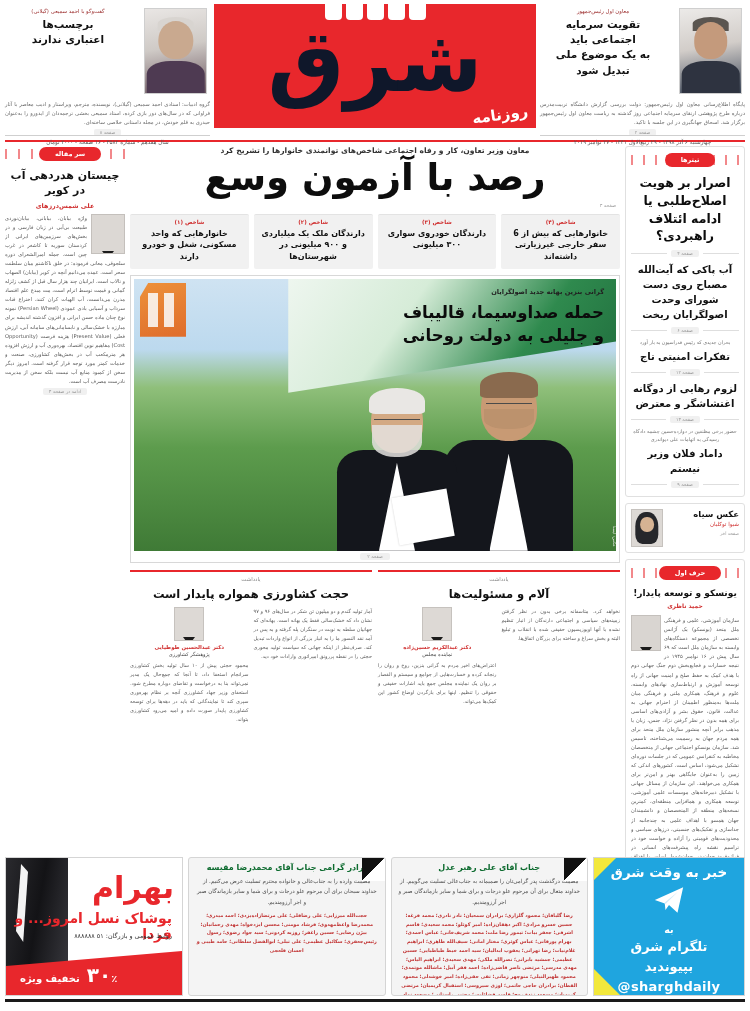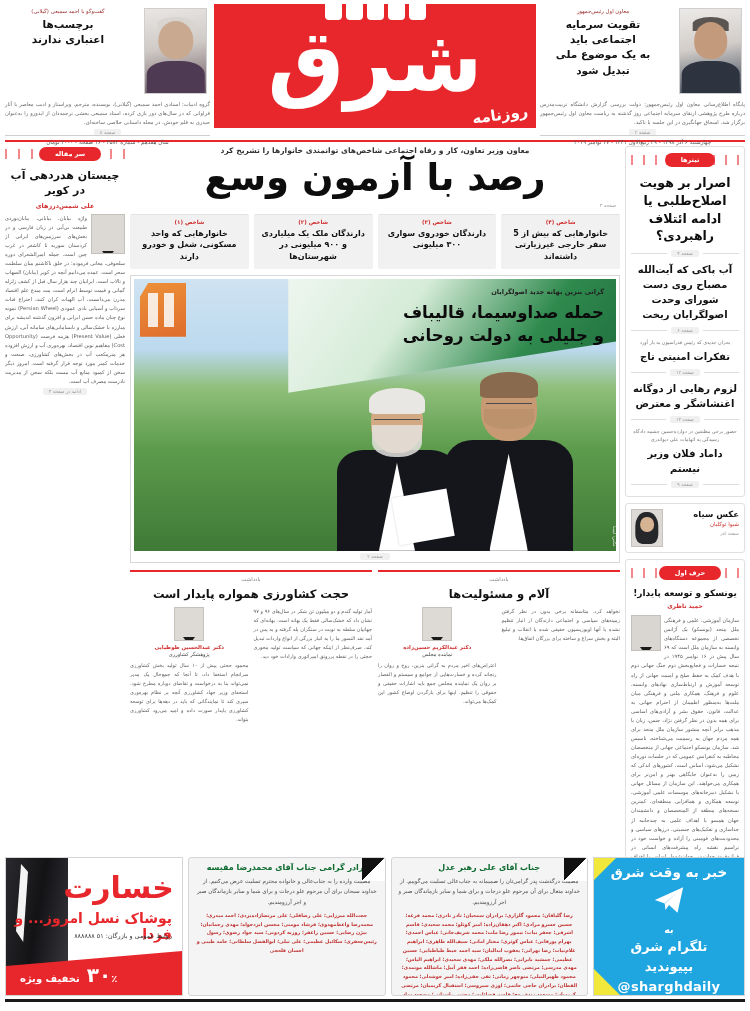--- a/index.html
+++ b/index.html
@@ -16,21 +16,21 @@
   
   .masthead { display:flex; height:133px; align-items:stretch; }
   .mast-side { width:205px; display:flex; flex-direction:column; position:relative; }
   .mast-logo { flex:1; display:flex; align-items:stretch; justify-content:center; padding:0 4px; }
 
   .logo-box {
     background:#e8272c; width:100%; height:124px; position:relative;
     display:flex; align-items:center; justify-content:center; overflow:hidden;
   }
   .logo-word {
-    color:#ffffff; font-size:86px; font-weight:bold; line-height:.9;
+    color:#0f172a; font-size:86px; font-weight:bold; line-height:.9;
     letter-spacing:-2px; transform:translateY(-4px);
     font-family:"DejaVu Sans","Liberation Sans",sans-serif;
   }
   .logo-sub {
     position:absolute; bottom:4px; right:8px; color:#fff;
     font-size:15px; font-weight:bold; transform:rotate(-8deg);
   }
   .logo-notch { position:absolute; top:0; left:0; width:100%; height:16px; display:flex; justify-content:center; gap:4px; }
   .logo-notch i { width:17px; height:16px; background:#fff; border-radius:0 0 4px 4px; display:block; }
 
@@ -372,21 +372,21 @@
     </div>
 
     <div class="col-mid">
       <div class="over-kicker">معاون وزیر تعاون، کار و رفاه اجتماعی شاخص‌های توانمندی خانوارها را تشریح کرد</div>
       <div class="main-title">رصد با آزمون وسع</div>
       <div class="main-ref">صفحه ۳</div>
 
       <div class="idx-row">
         <div class="idx">
           <div class="idx-label">شاخص (۴)</div>
-          <div class="idx-text">خانوارهایی که بیش از 5 سفر خارجی غیرزیارتی داشته‌اند</div>
+          <div class="idx-text">خانوارهایی که بیش از 6 سفر خارجی غیرزیارتی داشته‌اند</div>
         </div>
         <div class="idx">
           <div class="idx-label">شاخص (۳)</div>
           <div class="idx-text">دارندگان خودروی سواری ۳۰۰ میلیونی</div>
         </div>
         <div class="idx">
           <div class="idx-label">شاخص (۲)</div>
           <div class="idx-text">دارندگان ملک یک میلیاردی و ۹۰۰ میلیونی در شهرستان‌ها</div>
         </div>
         <div class="idx">
@@ -517,21 +517,21 @@
 
     <div class="ad ad-cond">
       <div class="cond-ribbon"></div>
       <div class="cond-title">برادر گرامی جناب آقای محمدرضا مقیسه</div>
       <div class="cond-body">مصیبت وارده را به جناب‌عالی و خانواده محترم تسلیت عرض می‌کنیم. از خداوند سبحان برای آن مرحوم علو درجات و برای شما و سایر بازماندگان صبر و اجر آرزومندیم.</div>
       <div class="cond-names">حجت‌الله میرزایی؛ علی رضاقلی؛ علی مرتضازاده‌یزدی؛ احمد میدری؛ محمدرضا واعظ‌مهدوی؛ فرشاد مومنی؛ محسن ایزدخواه؛ مهدی رحمانیان؛ بیژن رضایی؛ حسین راغفر؛ روزبه کردونی؛ سید جواد رضوی؛ رسول رئیس‌جعفری؛ سکائیل عظیمی؛ علی تبلی؛ ابوالفضل سلطانی؛ حامد طیبی و احسان قلعجی</div>
     </div>
 
     <div class="ad ad-maxim">
       <div class="mx-suit"></div>
-      <div class="mx-brand">خسارت</div>
+      <div class="mx-brand">بهرام</div>
       <div class="mx-tag">پوشاک نسل امروز... و فردا</div>
       <div class="mx-phone">روابط عمومی و بازرگان: ۵۱ ۸۸۸۸۸۸</div>
       <div class="mx-ribbon"></div>
       <div class="mx-disc">
         <span>۳۰</span><small>٪</small>
         <small>تخفیف ویژه</small>
       </div>
     </div>
   </div>
 

